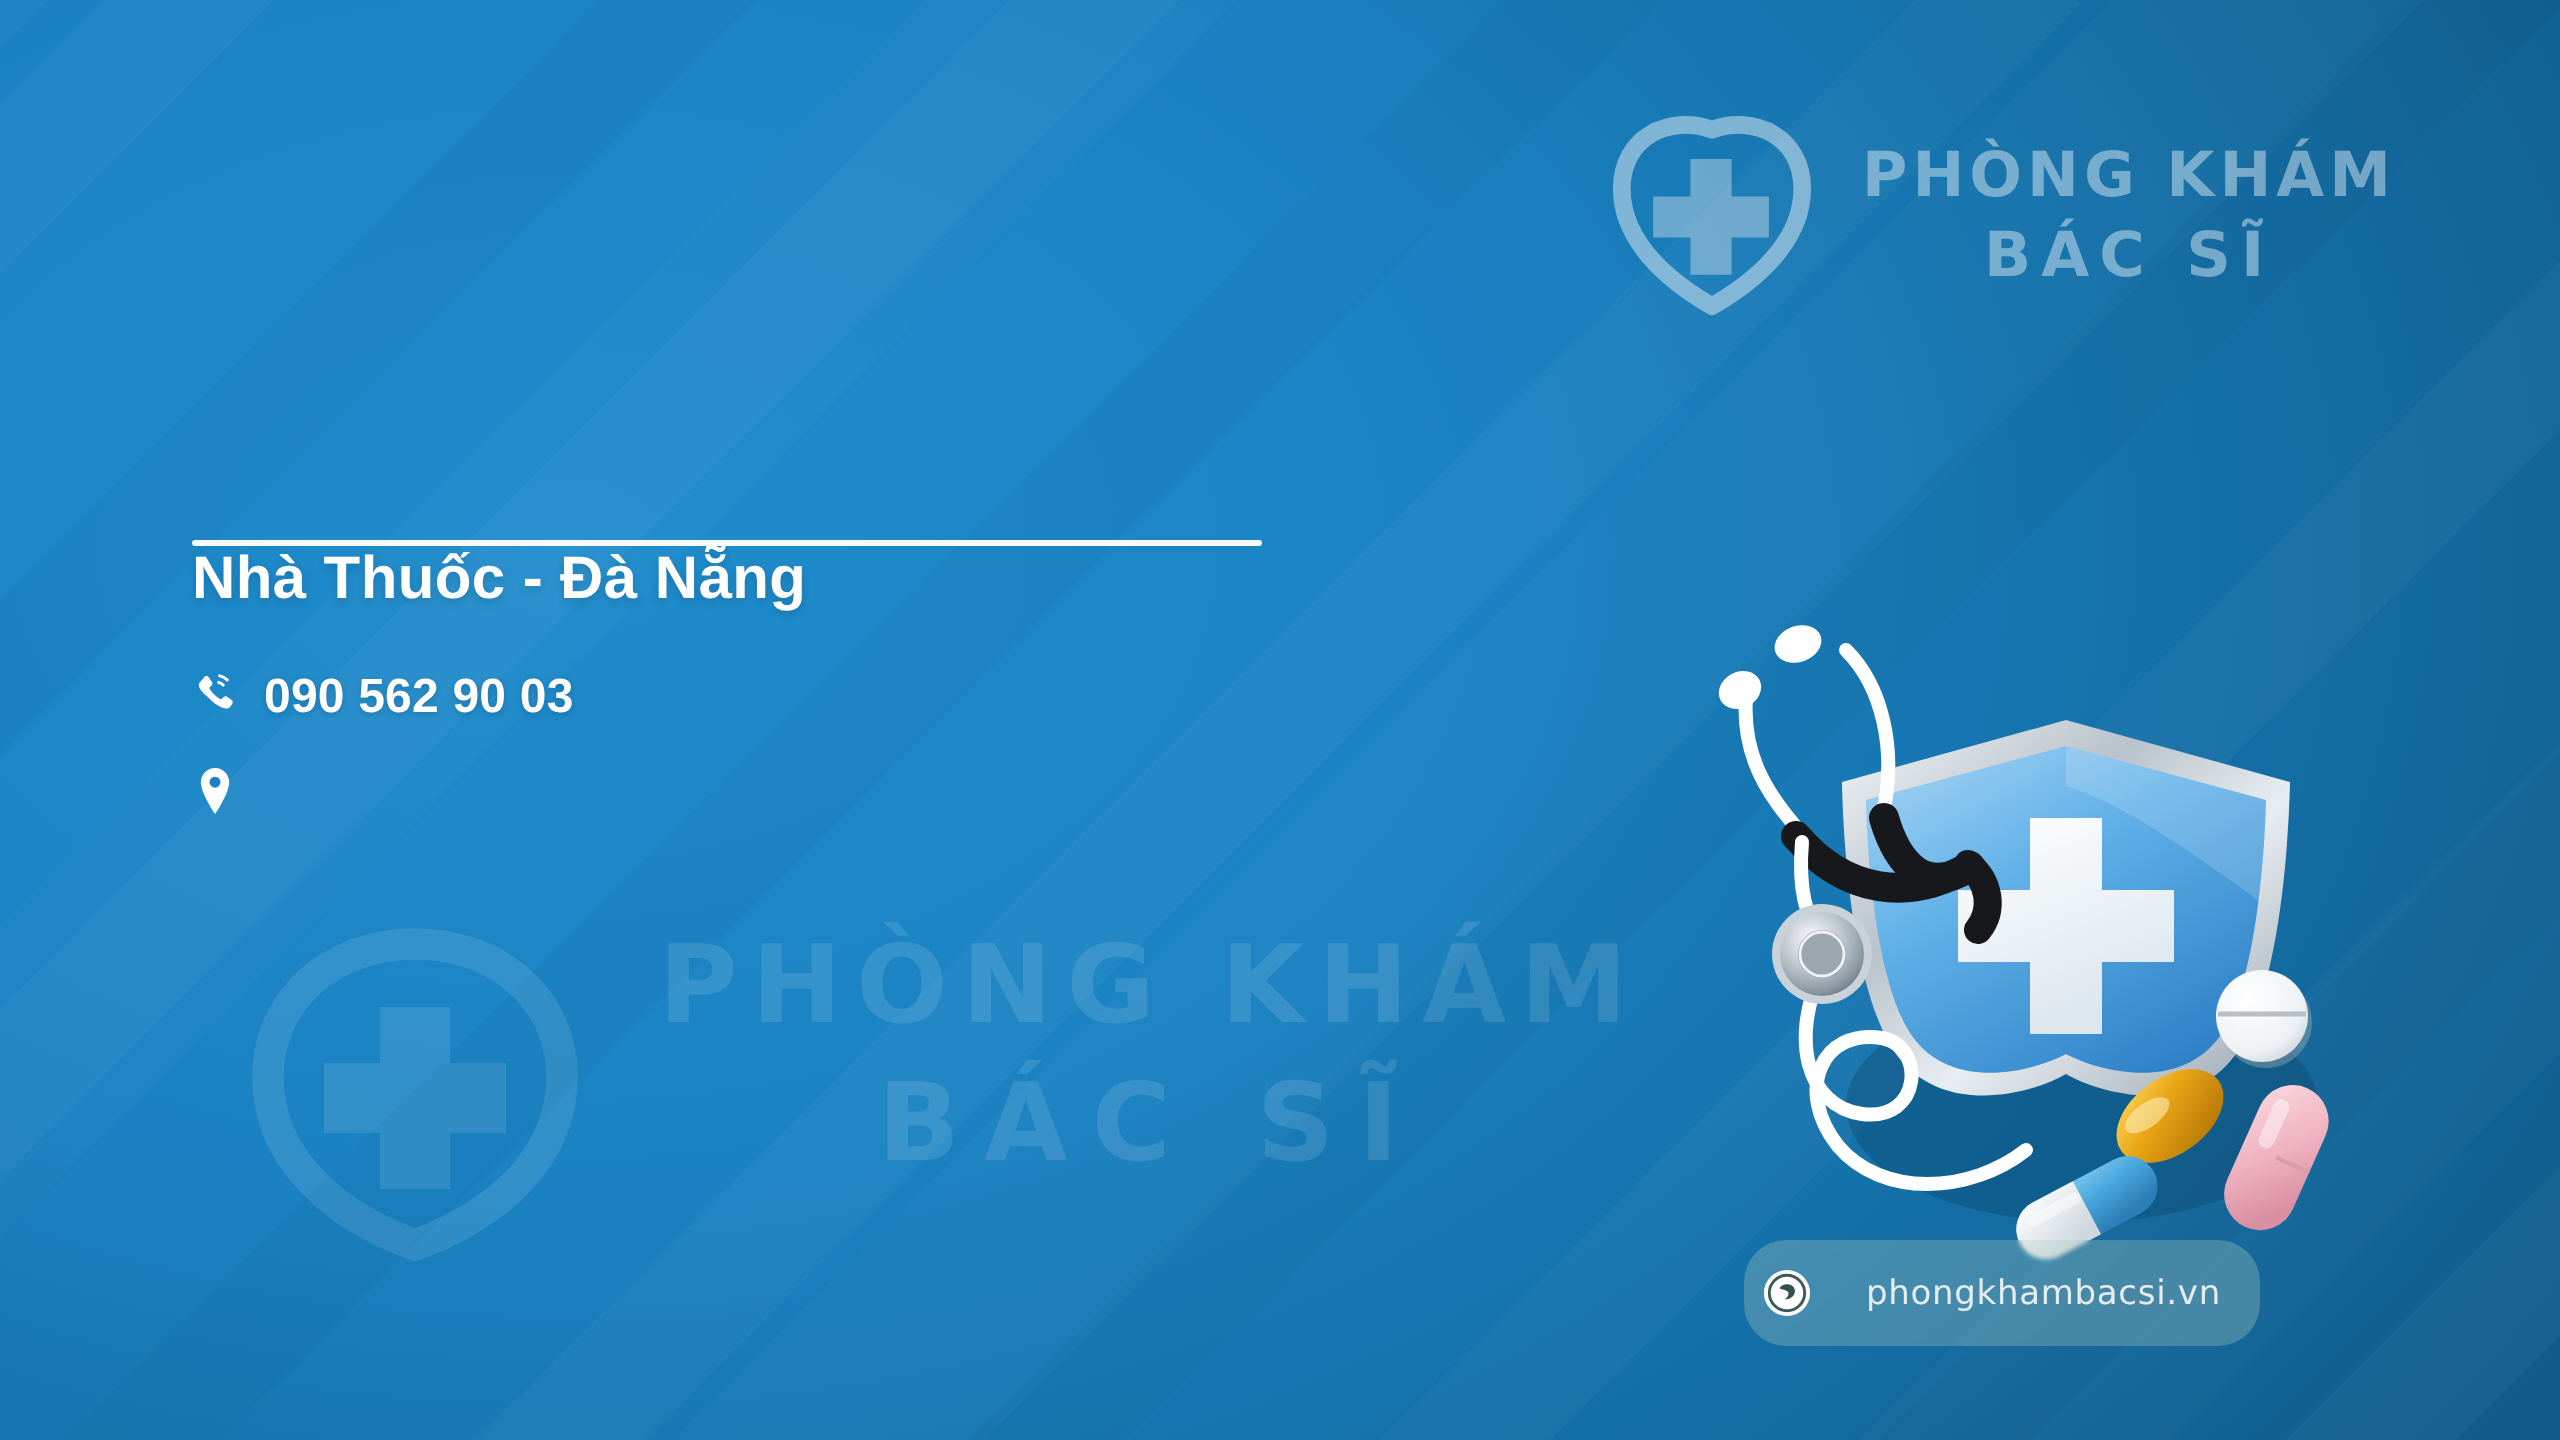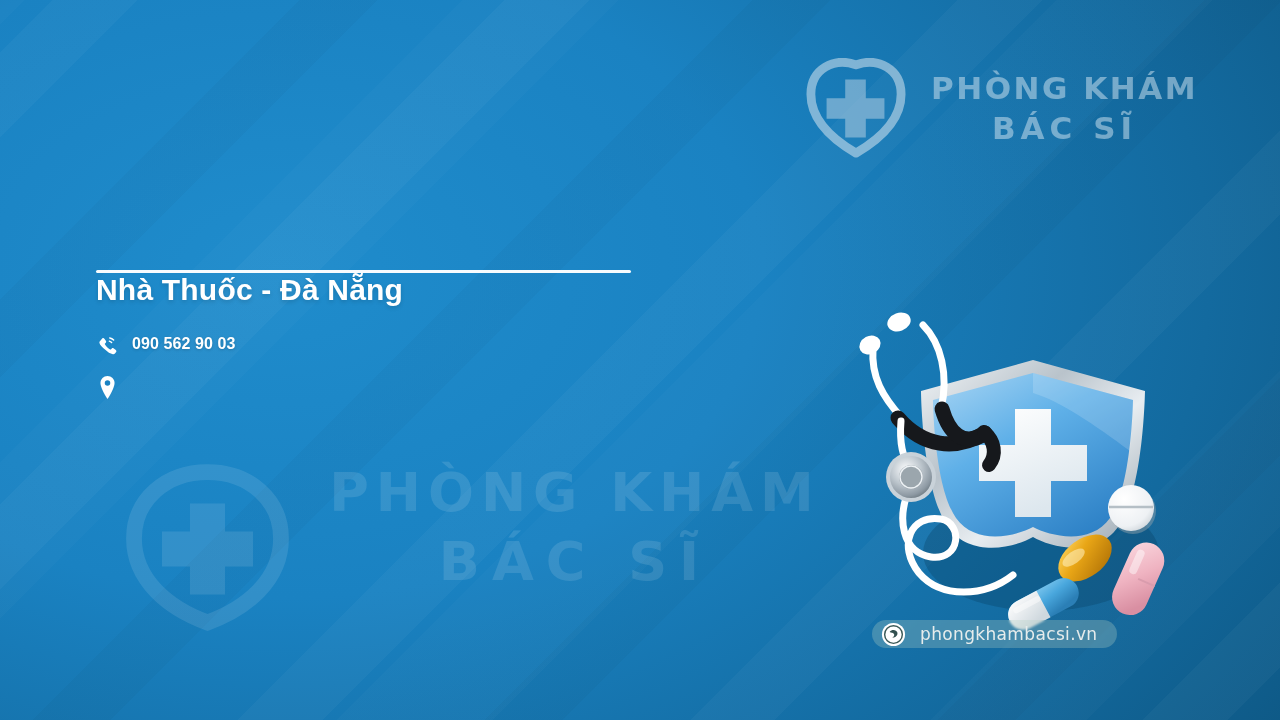--- a/index.html
+++ b/index.html
@@ -92,35 +92,35 @@
     color:#ffffff;
     font-weight:bold; font-size:30px; letter-spacing:.2px;
     text-shadow:0 2px 4px rgba(0,0,0,.14);
     white-space:nowrap;
   }
 
   .contact{ margin-top:26px; }
   .crow{ display:flex; align-items:flex-start; gap:14px; margin-bottom:16px; }
   .crow .ic{ flex:none; width:22px; display:flex; justify-content:center; padding-top:3px; }
   .crow .tx{
-    color:#ffffff; font-weight:bold; font-size:16px; line-height:1.32;
+    color:#ffffff; font-weight:bold; font-size:24px; line-height:1.32;
     letter-spacing:.1px;
     text-shadow:0 1px 3px rgba(0,0,0,.18);
   }
   .addr-line2{ display:block; }
 
   
   .art{ position:absolute; left:845px; top:305px; width:330px; height:315px; }
   .art svg{ display:block; width:100%; height:100%; overflow:visible; }
 
   
   .site{
     position:absolute; left:872px; top:620px;
-    height:28px; padding:0 20px 0 9px;
-    display:flex; align-items:center; gap:14px;
+    height:53px; padding:0 20px 0 9px;
+    display:flex; align-items:center; gap:27px;
     background:rgba(180,210,195,.30);
     border-radius:21px;
     backdrop-filter:blur(1px);
   }
   .site-ic{ width:25px; height:25px; flex:none; }
   .site-txt{
     color:#e6ecec; font-size:17px; letter-spacing:.35px;
     font-family:"DejaVu Sans", sans-serif;
   }
 </style>

